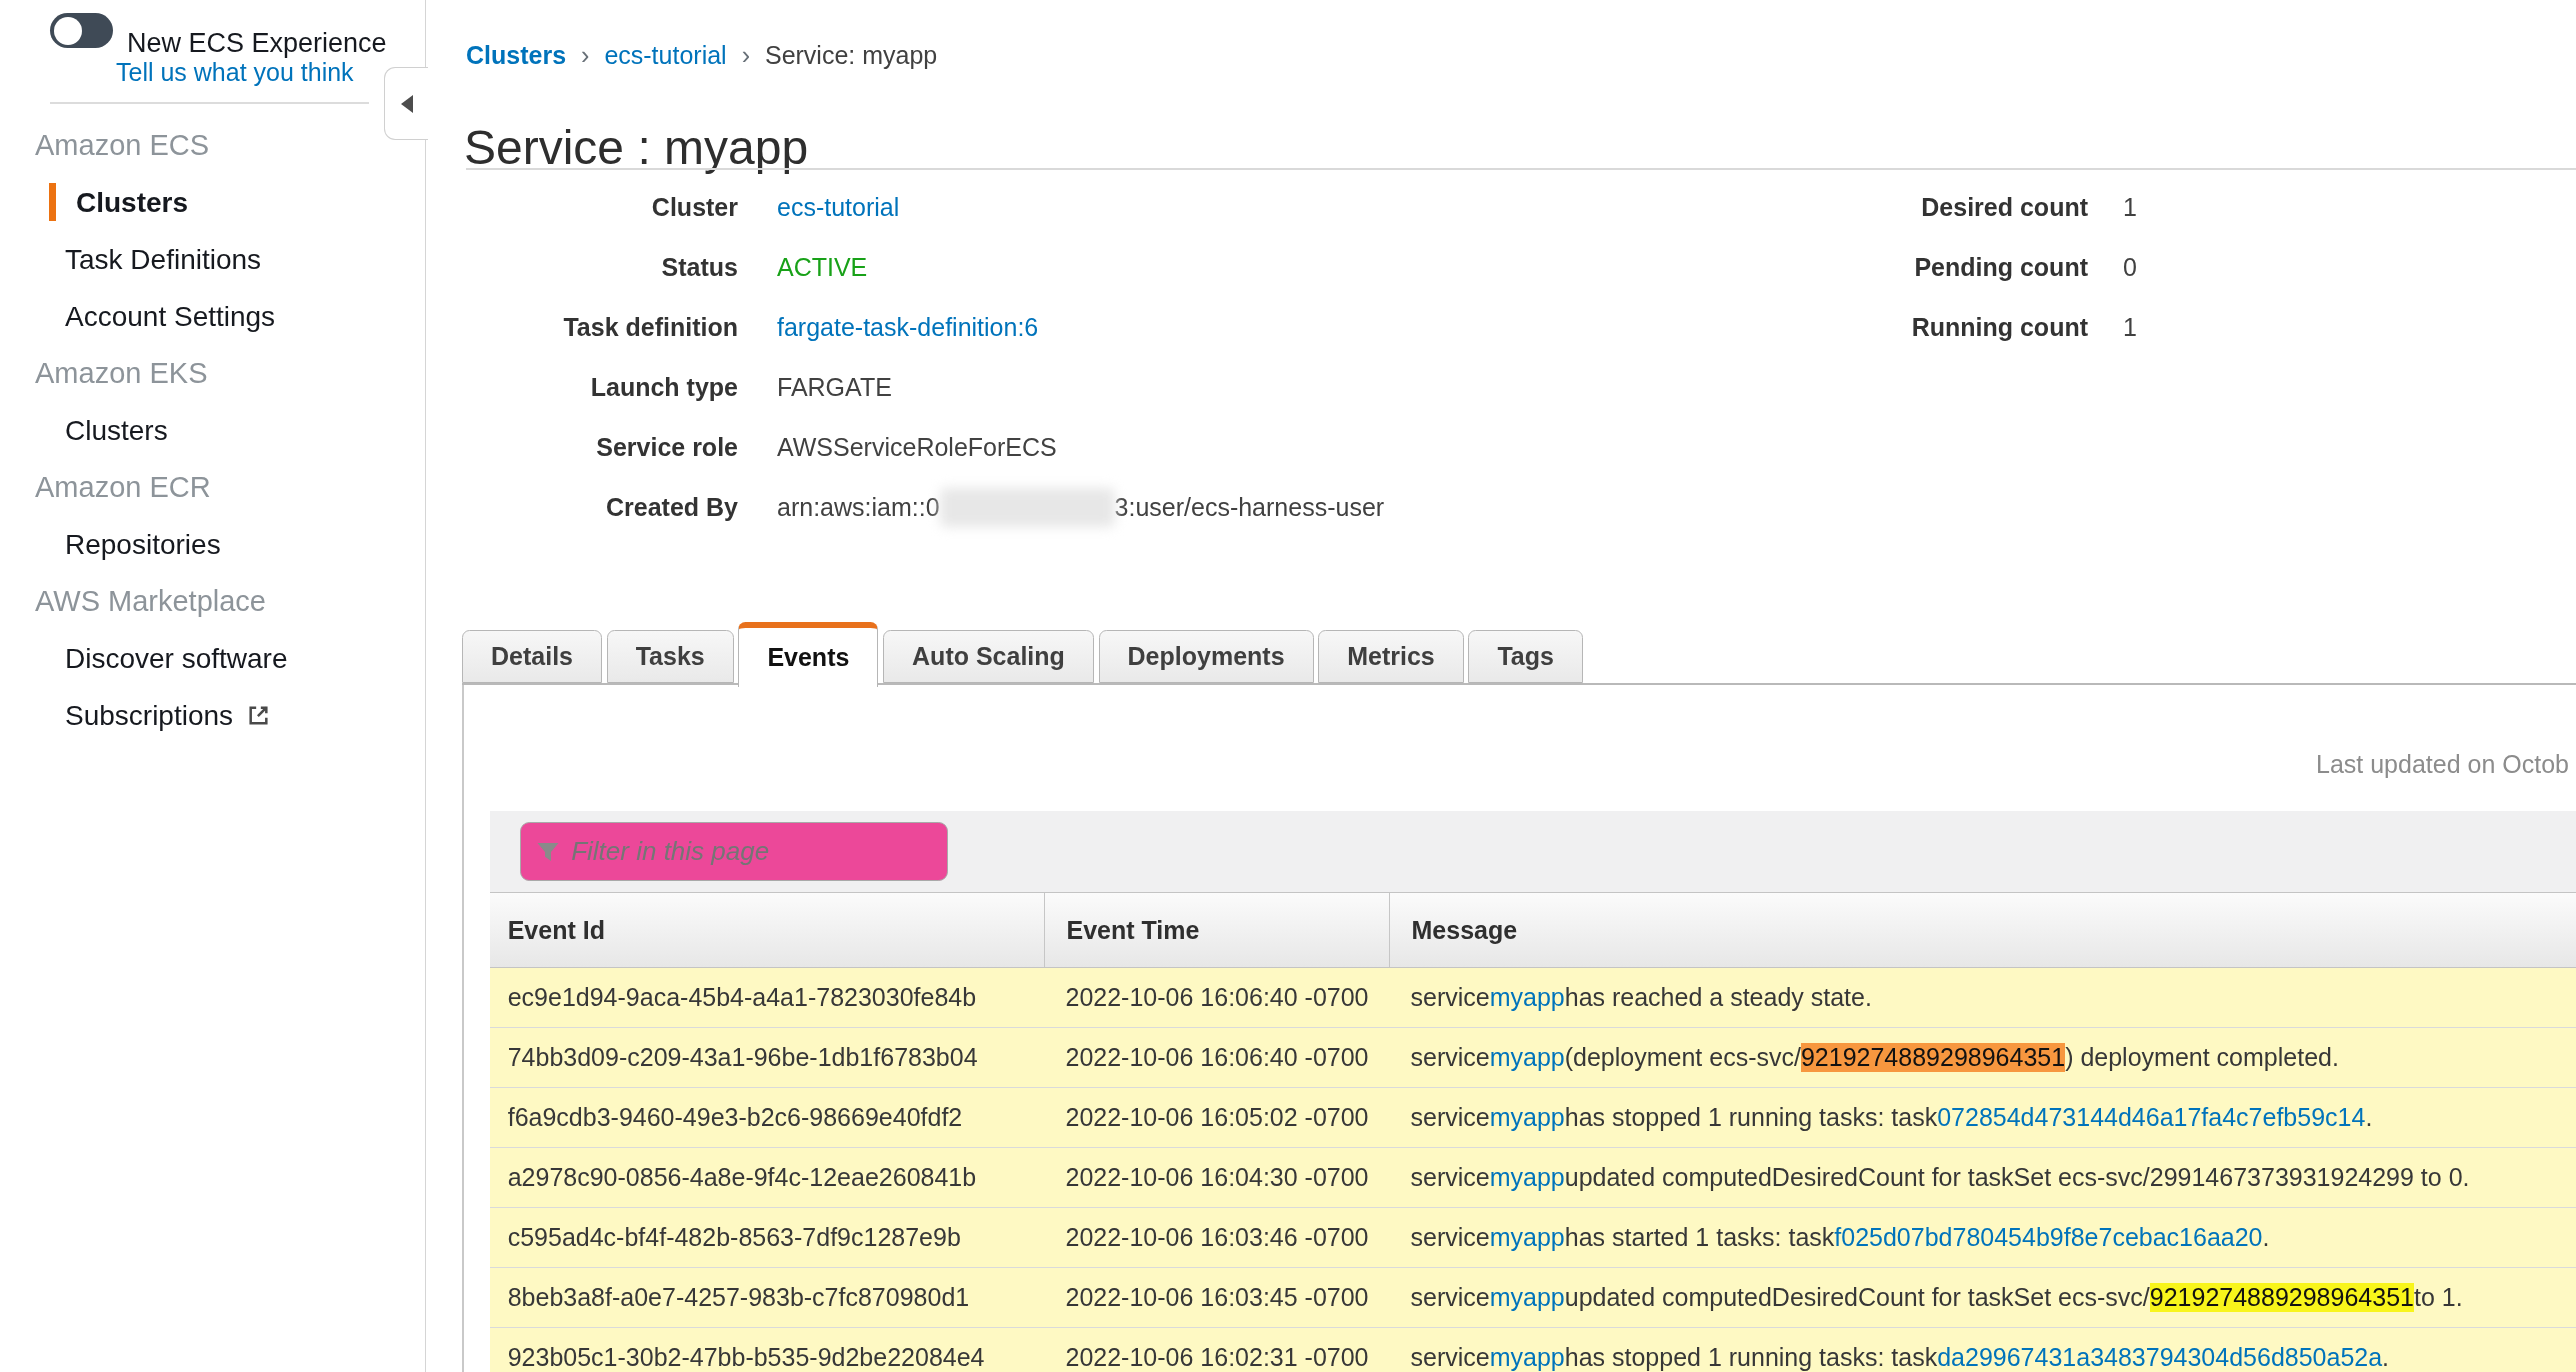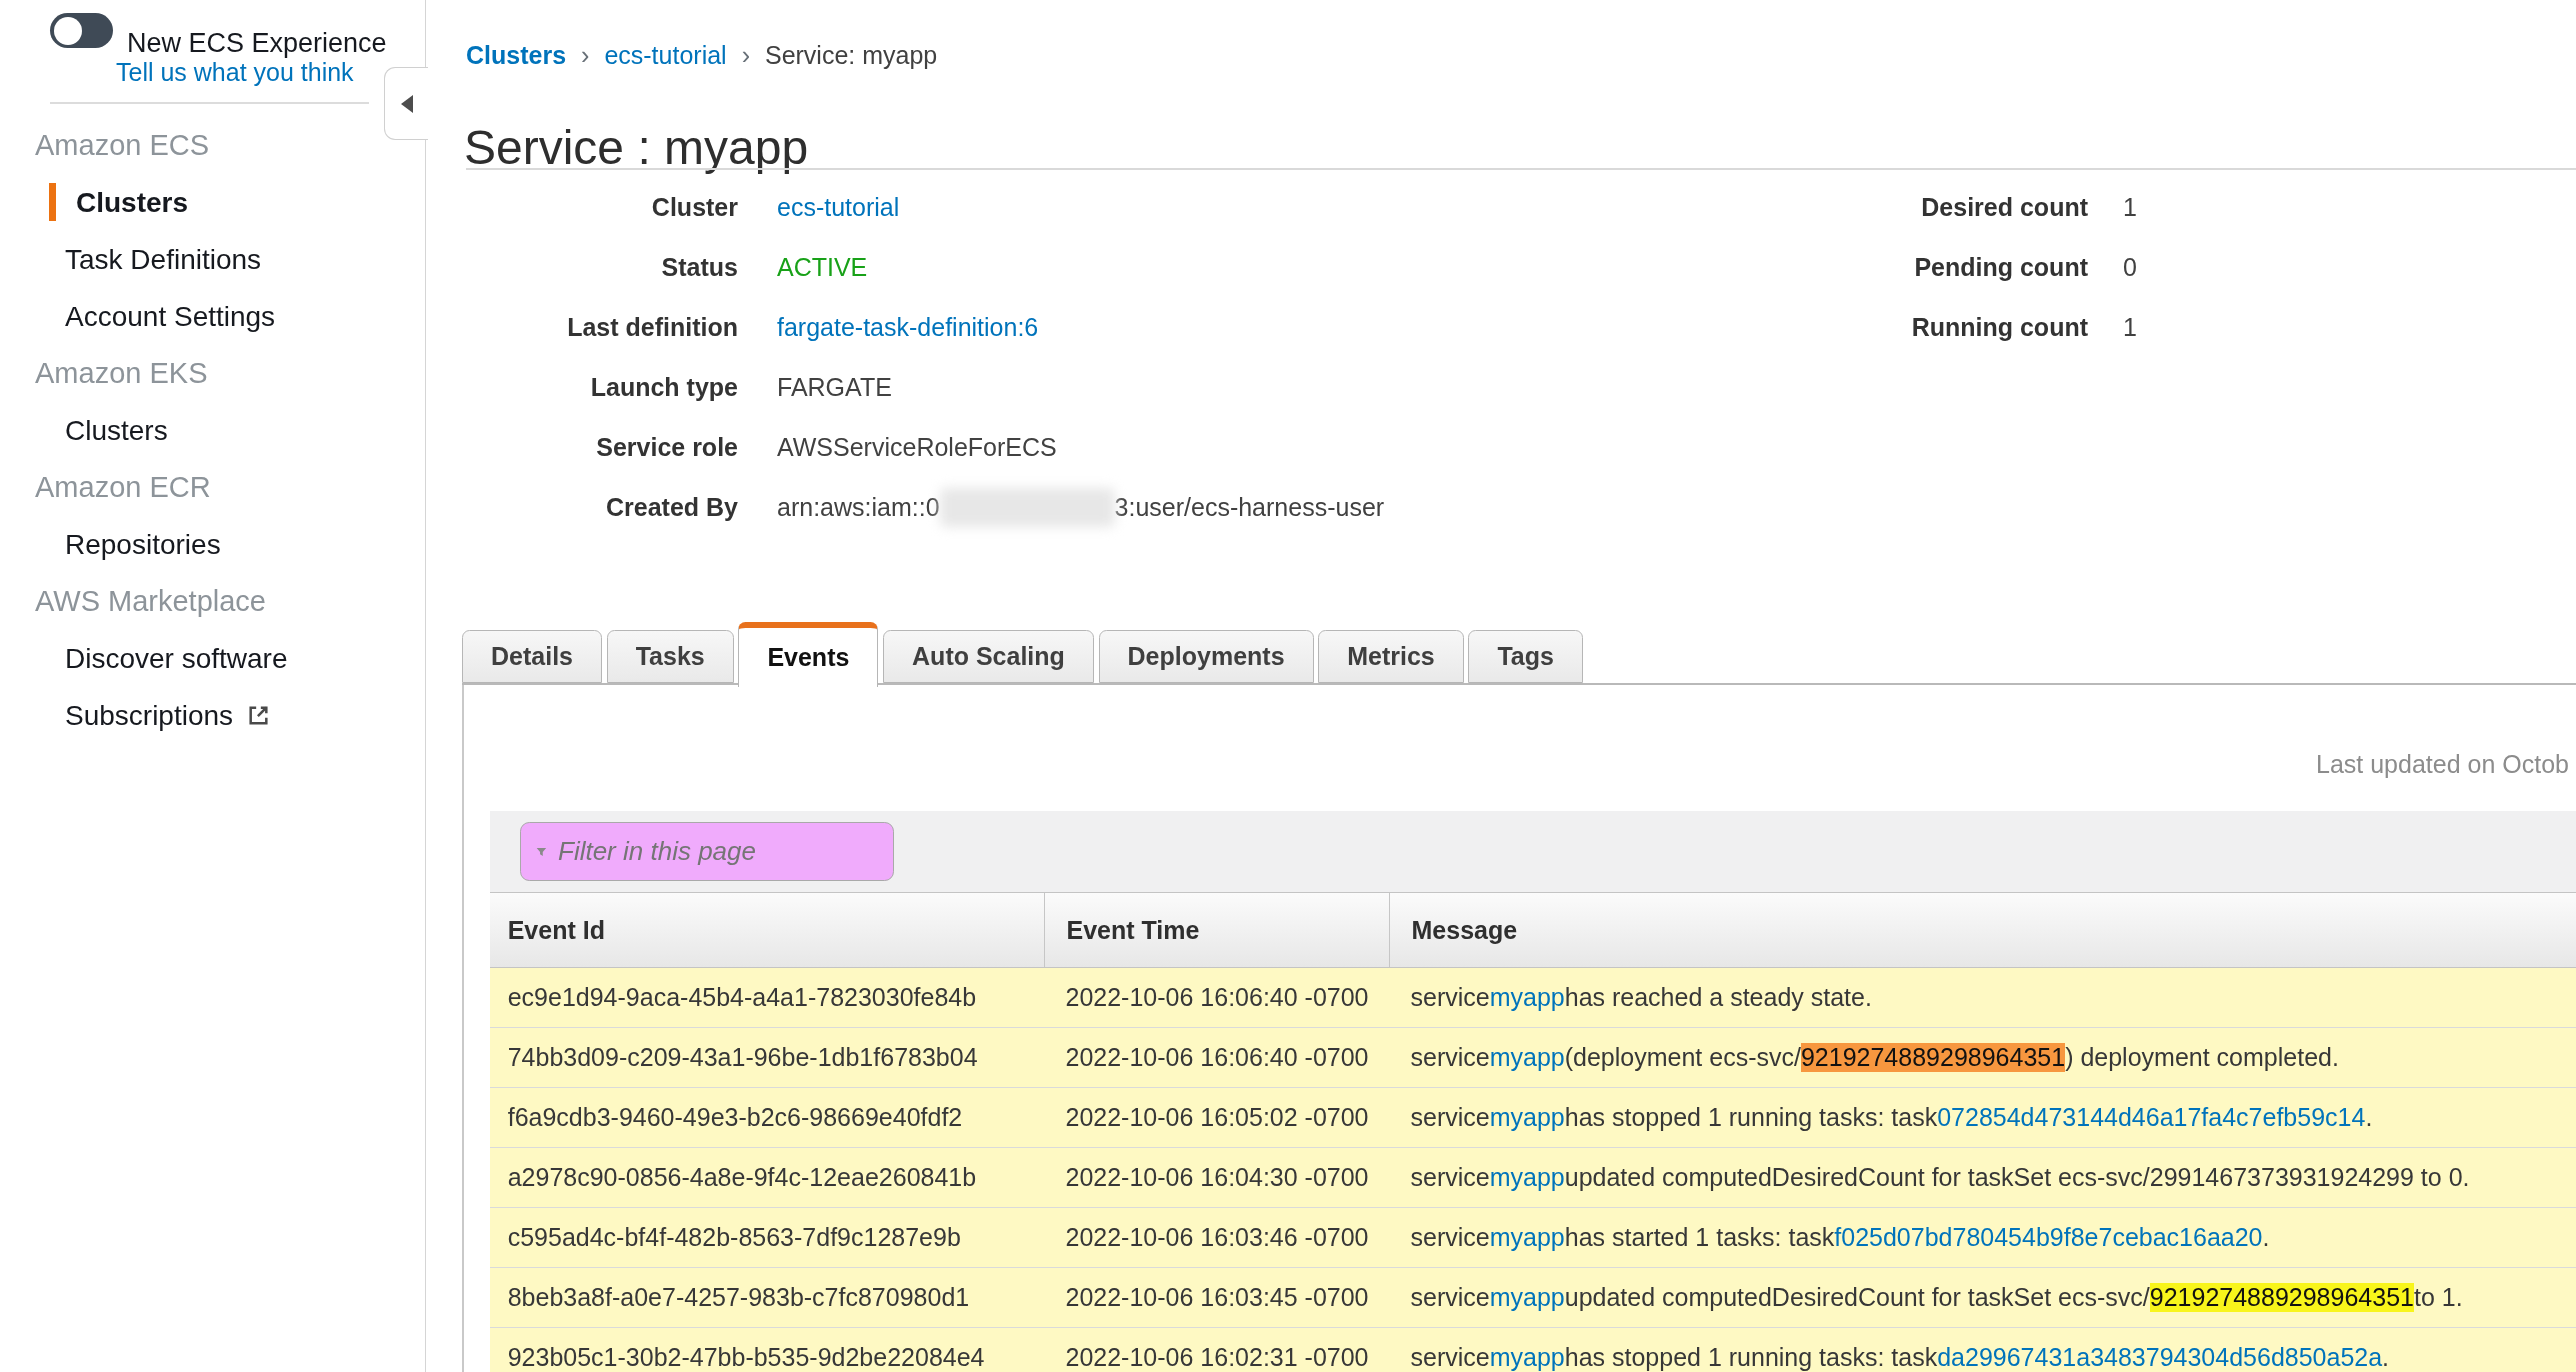--- a/index.html
+++ b/index.html
@@ -54,21 +54,21 @@
   .tabs { position:absolute; left:462px; top:630px; display:flex; gap:4.7px; z-index:2; }
   .tab { height:53px; padding:0 28px; display:flex; align-items:center; font-size:25px; font-weight:bold; color:#3f3f3f;
     background:linear-gradient(#f7f7f7,#e9e9e9); border:1.9px solid #b6b6b6; border-radius:7.5px 7.5px 0 0; cursor:pointer; white-space:nowrap; }
   .tab.active { background:#fff; border-top:6.5px solid #e8711c; border-bottom:none; height:65px; margin-top:-8.4px; color:#111; }
   .card-top { position:absolute; left:462px; top:683px; right:0; height:1.9px; background:#b9b9b9; z-index:1; }
   .card-left { position:absolute; left:462px; top:683px; width:1.9px; bottom:0; background:#c9c9c9; }
   .last-updated { position:absolute; left:2316px; top:750px; font-size:25px; color:#8c8c8c; white-space:nowrap; }
 
   
   .events-panel { position:absolute; left:490px; top:811px; right:0; bottom:0; background:#f0f0f1; }
-  .filter-box { position:absolute; left:30px; top:11.2px; width:374px; height:59px; background:#f0abfc;
+  .filter-box { position:absolute; left:30px; top:11.2px; width:428px; height:59px; background:#ec4899;
     border:1.9px solid #a9a9a9; border-radius:9.3px; display:flex; align-items:center; padding-left:15px; gap:11.2px; }
   .filter-input { border:none; outline:none; flex:1; height:100%; font-size:26px; font-family:"Liberation Sans", sans-serif; color:#333; background:transparent; }
   .filter-input::placeholder { font-style:italic; color:#757575; }
   .events-table { position:absolute; left:0; top:81px; right:0; }
   .thead { display:flex; height:76px; background:linear-gradient(#fbfbfb,#e7e7e7);
     border-top:1.9px solid #c4c4c4; border-bottom:1.9px solid #c4c4c4; font-weight:bold; font-size:25px; color:#2f2f2f; }
   .cell-id { width:554px; padding-left:17.7px; display:flex; align-items:center; }
   .cell-time { width:345px; padding-left:21.5px; display:flex; align-items:center; white-space:nowrap; }
   .cell-msg { flex:1; padding-left:21.5px; display:flex; align-items:center; white-space:nowrap; overflow:hidden; }
   .thead .cell-time, .thead .cell-msg { border-left:1.9px solid #c6c6c6; height:100%; }
@@ -152,21 +152,21 @@
 <div class="details" id="details">
     <div class="detail-row">
     <div class="detail-label">Cluster</div>
     <div class="detail-value value-link">ecs-tutorial</div>
   </div>
     <div class="detail-row">
     <div class="detail-label">Status</div>
     <div class="detail-value value-status">ACTIVE</div>
   </div>
     <div class="detail-row">
-    <div class="detail-label">Last definition</div>
+    <div class="detail-label">Task definition</div>
     <div class="detail-value value-link">fargate-task-definition:6</div>
   </div>
     <div class="detail-row">
     <div class="detail-label">Launch type</div>
     <div class="detail-value">FARGATE</div>
   </div>
     <div class="detail-row">
     <div class="detail-label">Service role</div>
     <div class="detail-value">AWSServiceRoleForECS</div>
   </div>

